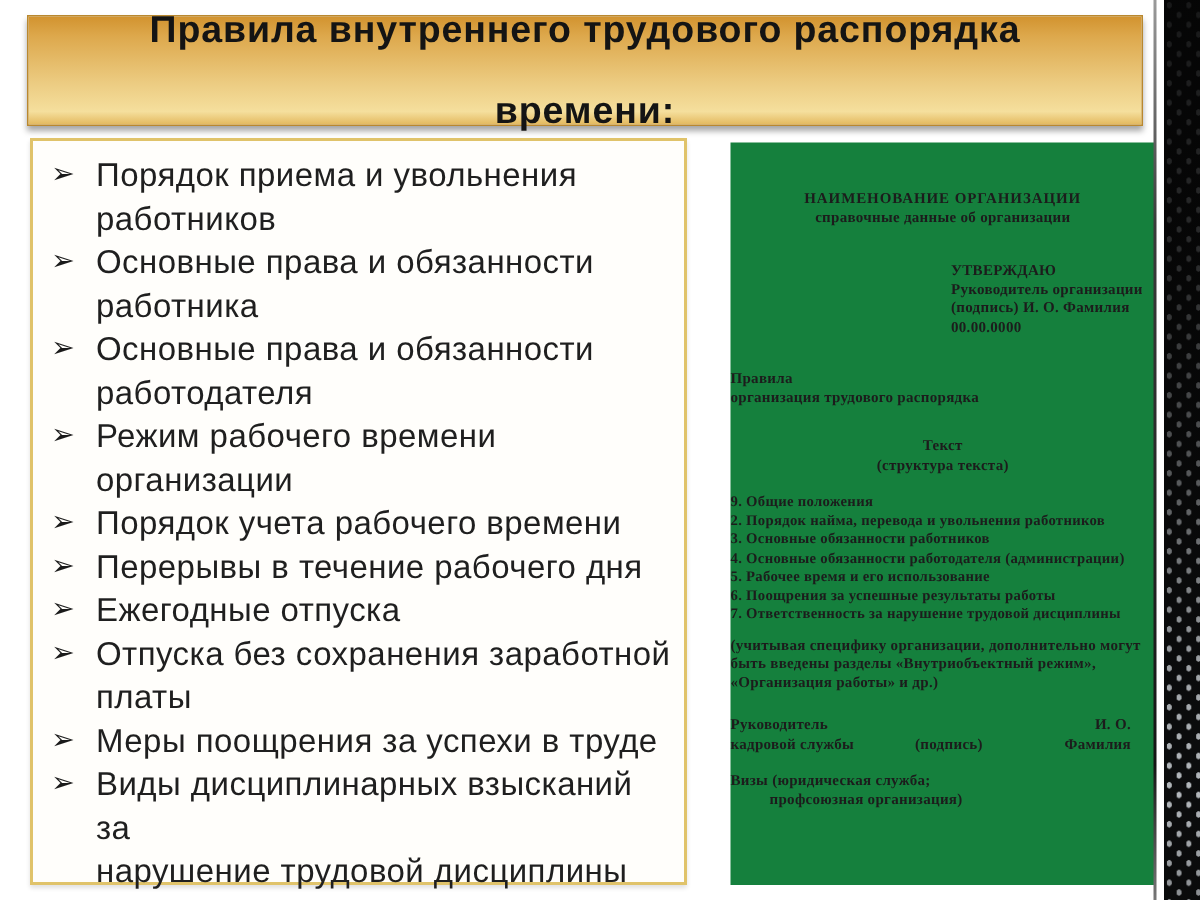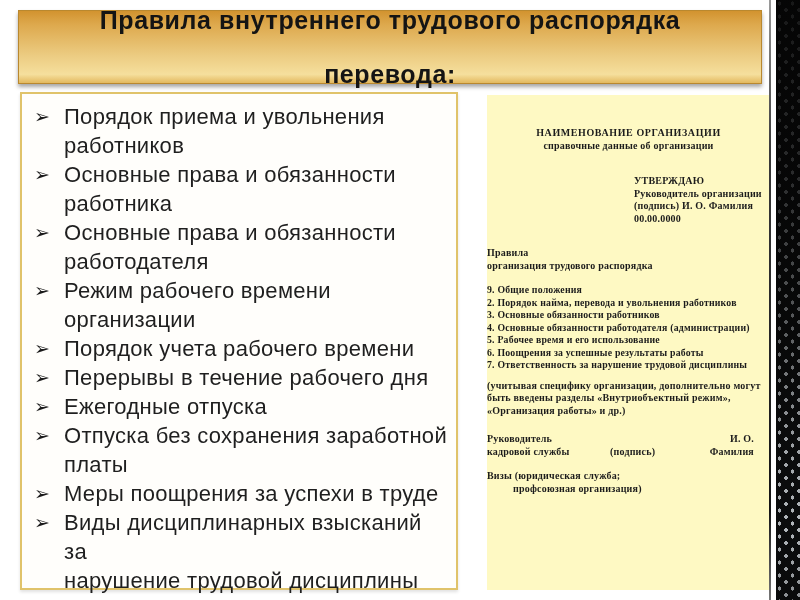--- a/index.html
+++ b/index.html
@@ -41,21 +41,21 @@
     position:absolute; left:12px; top:0; font-size:19px; color:#1a1a1a;
   }
   .bullet-list .item-text { white-space:pre-line; }
 
   
   .doc {
     position:absolute; left:487px; top:95px; width:283px; height:495px;
     font-family:"Liberation Serif", serif;
     font-weight:bold; color:#1c1c1c;
     font-size:10px; line-height:12.5px; letter-spacing:0.2px;
-    background:#fef9c3;
+    background:#15803d;
   }
   .doc-org { margin-top:32px; text-align:center; }
   .doc-org .org-name { letter-spacing:0.6px; }
   .doc-approve { margin-top:23px; margin-left:147px; }
   .doc-title { margin-top:22px; text-align:left; }
   .doc-textheading { margin-top:20px; text-align:center; }
   .doc-sections { margin-top:12px; }
   .doc-sections .sec-line { white-space:nowrap; font-size:9.8px; }
   .doc-note { margin-top:8px; }
   .doc-sign { margin-top:16px; display:flex; align-items:flex-end; }
@@ -84,21 +84,21 @@
       radial-gradient(ellipse 2.6px 3.2px at 10px 10px, #c2c7cc 60%, rgba(0,0,0,0) 72%),
       #0c0d0e;
     background-size:100% 100%, 13px 13px, 13px 13px, auto;
   }
 </style>
 </head>
 <body>
 
 <div class="title-banner">
   <div class="t-line">Правила внутреннего трудового распорядка</div>
-  <div class="t-line">перевода:</div>
+  <div class="t-line">времени:</div>
 </div>
 
 <div class="list-panel">
   <ul class="bullet-list">
     <li>
       <span class="bullet">➢</span>
       <span class="item-text">Порядок приема и увольнения
 работников</span>
     </li>
     <li>
@@ -157,20 +157,24 @@
     <div>Руководитель организации</div>
     <div>(подпись) И. О. Фамилия</div>
     <div>00.00.0000</div>
   </div>
 
   <div class="doc-title">
     <div>Правила</div>
     <div>организация трудового распорядка</div>
   </div>
 
+  <div class="doc-textheading">
+    <div>Текст</div>
+    <div>(структура текста)</div>
+  </div>
 
   <div class="doc-sections">
     <div class="sec-line">9. Общие положения</div>
     <div class="sec-line">2. Порядок найма, перевода и увольнения работников</div>
     <div class="sec-line">3. Основные обязанности работников</div>
     <div class="sec-line">4. Основные обязанности работодателя (администрации)</div>
     <div class="sec-line">5. Рабочее время и его использование</div>
     <div class="sec-line">6. Поощрения за успешные результаты работы</div>
     <div class="sec-line">7. Ответственность за нарушение трудовой дисциплины</div>
   </div>

